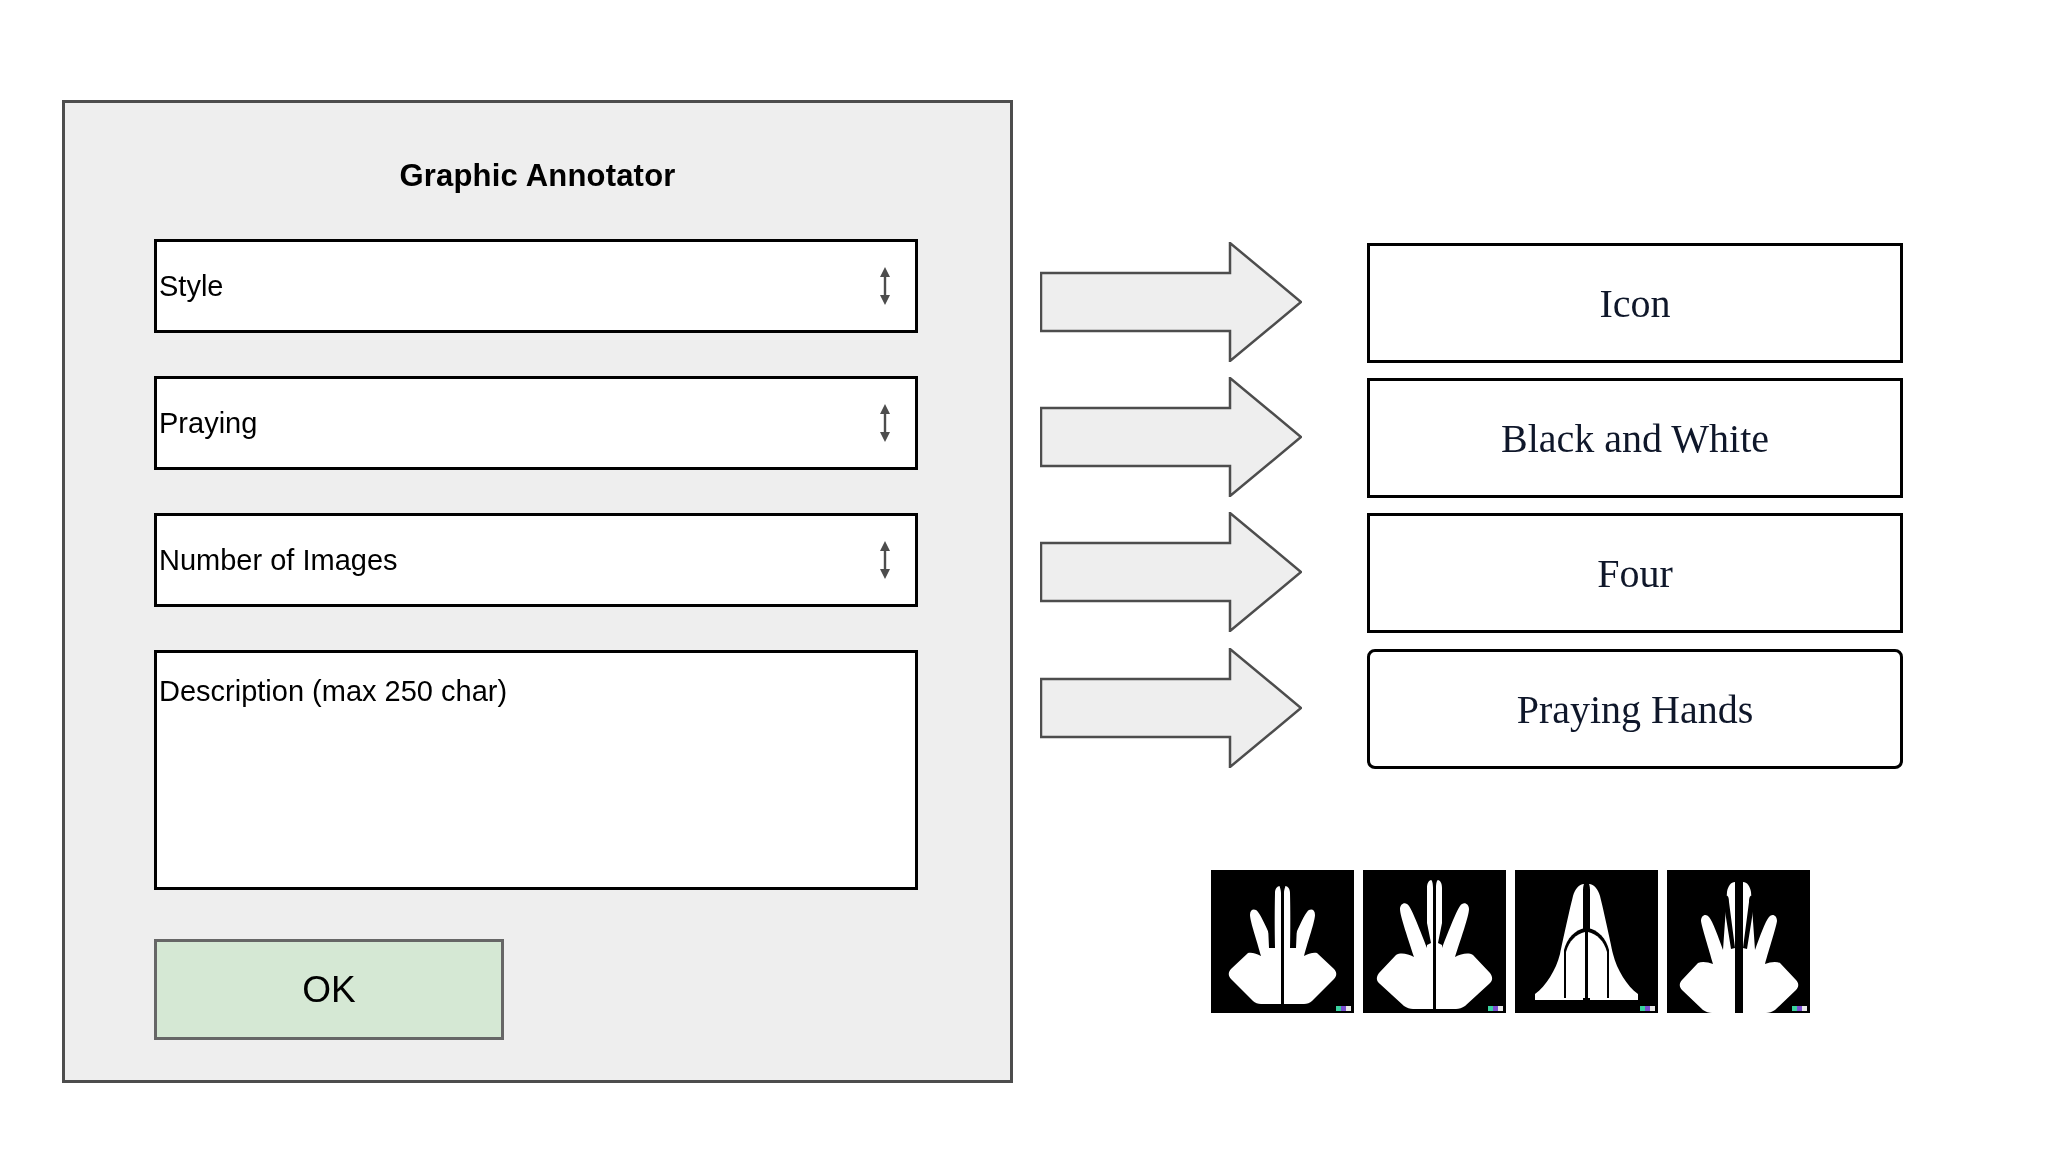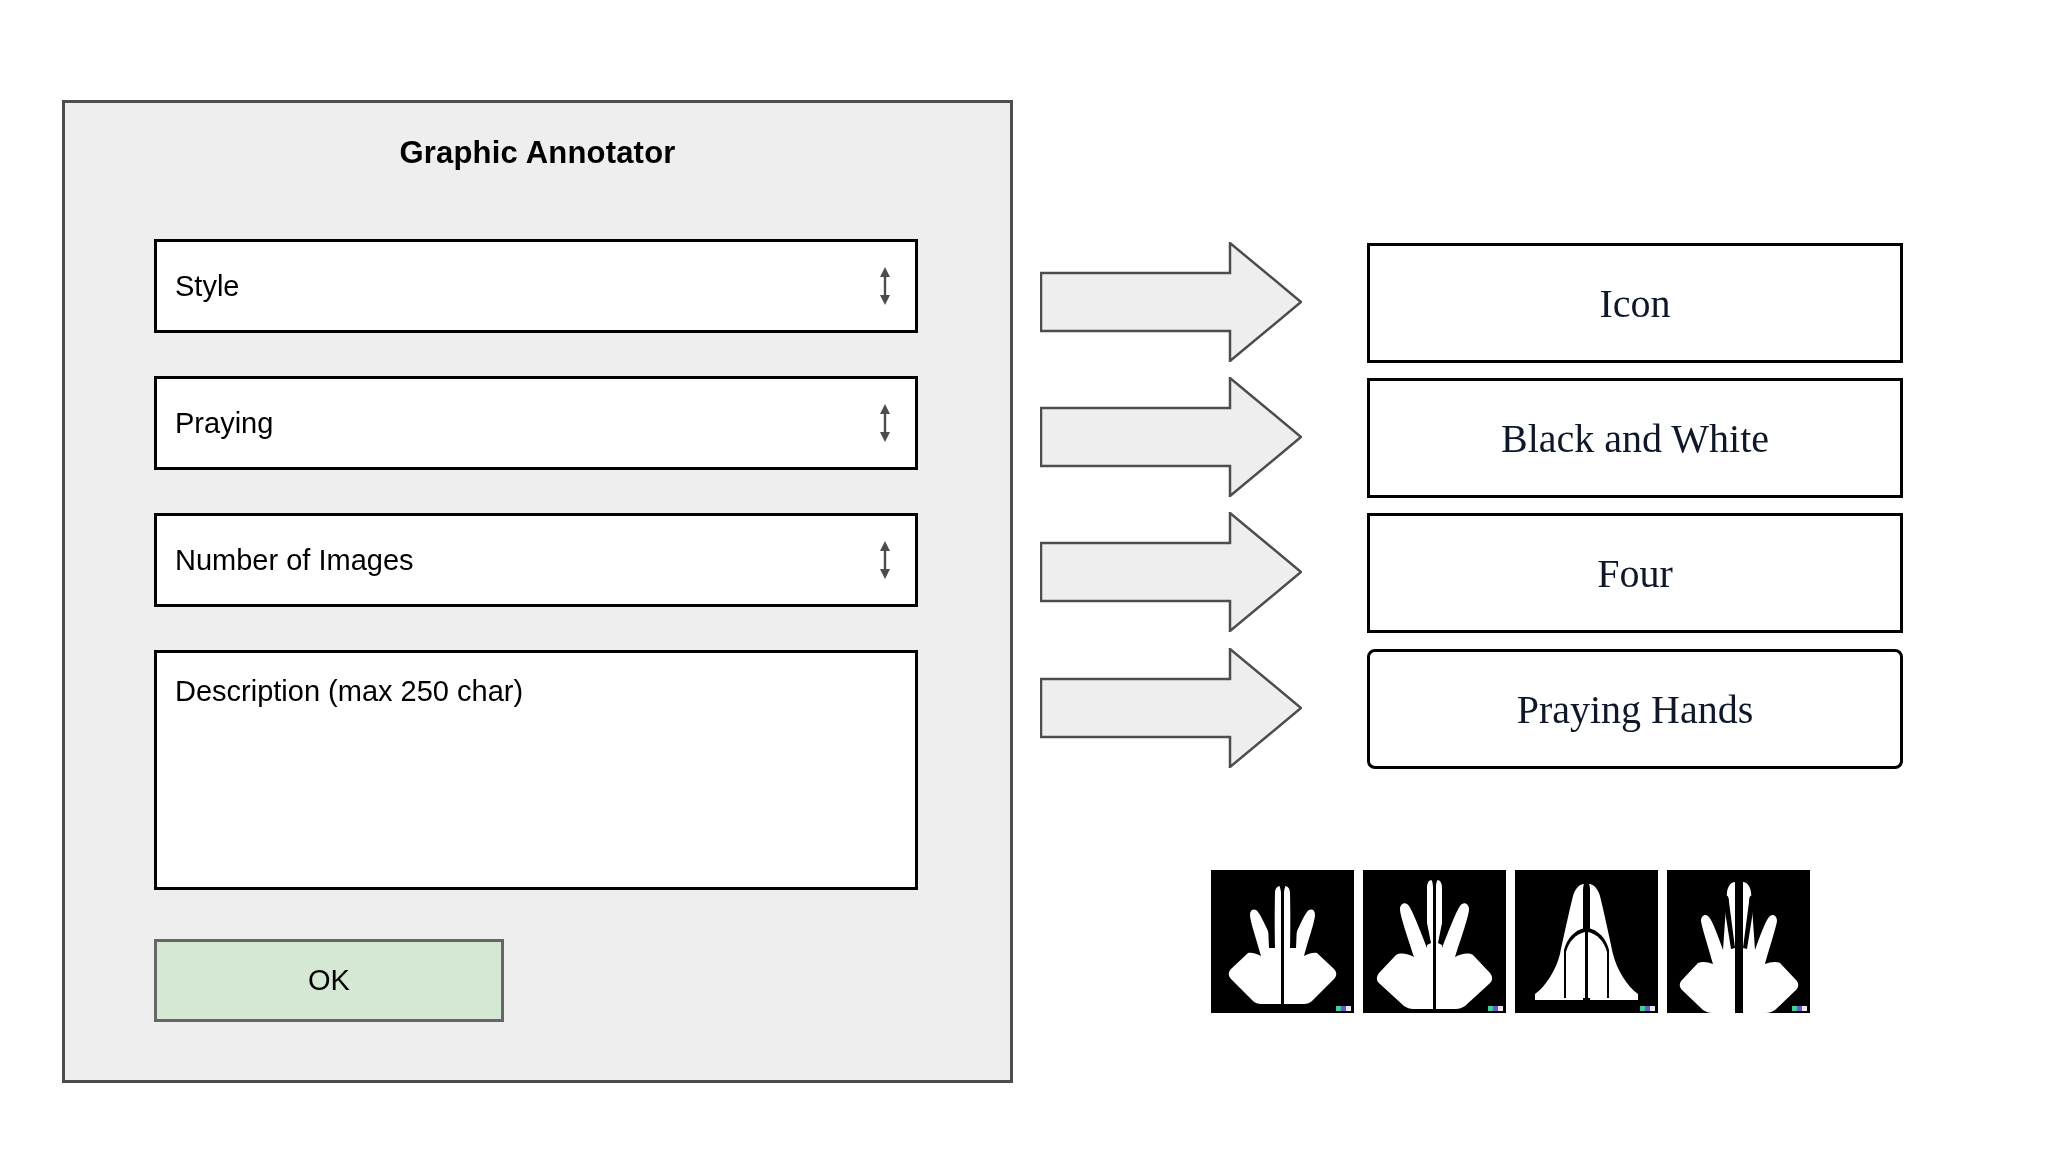--- a/index.html
+++ b/index.html
@@ -24,41 +24,41 @@
     top: 100px;
     width: 951px;
     height: 983px;
     box-sizing: border-box;
     background: #eeeeee;
     border: 3px solid #4d4d4d;
   }
   #dialog-title {
     position: absolute;
     left: 0;
-    top: 32px;
+    top: 55px;
     width: 100%;
     text-align: center;
     font-size: 31px;
     font-weight: bold;
     color: #000000;
     letter-spacing: 0.2px;
   }
 
   
   .field {
     position: absolute;
     left: 89px;
     width: 764px;
     box-sizing: border-box;
     background: #ffffff;
     border: 3px solid #000000;
   }
   .field-label {
     position: absolute;
-    left: 18px;
+    left: 2px;
     top: 18px;
     font-size: 29px;
     color: #000000;
     white-space: nowrap;
   }
   .field-row {
     height: 94px;
   }
   .field-row .field-label {
     top: 50%;
@@ -82,26 +82,26 @@
     top: 50%;
     transform: translateY(-50%);
     width: 16px;
     height: 40px;
   }
 
   
   .dialog-button {
     position: absolute;
     top: 836px;
-    height: 83px;
+    height: 101px;
     box-sizing: border-box;
     background: #d5e8d4;
     border: 3px solid #666666;
     color: #000000;
-    font-size: 29px;
+    font-size: 37px;
     font-family: "Liberation Sans", sans-serif;
     display: flex;
     align-items: center;
     justify-content: center;
     cursor: pointer;
     padding: 5px;
   }
   #button-ok     { left: 89px;  width: 350px; }
   #button-cancel { left: 500px; width: 353px; }
 

